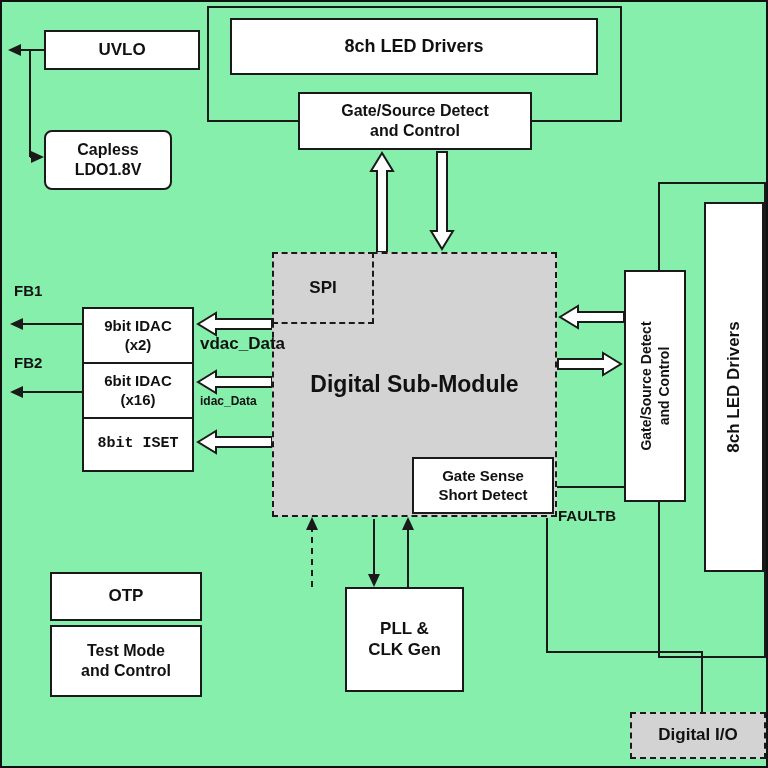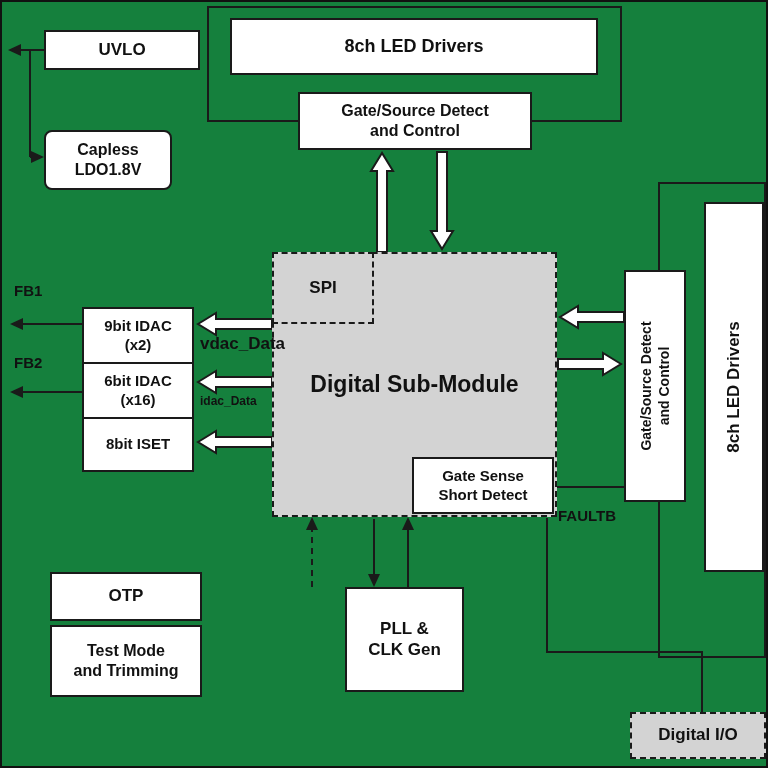--- a/index.html
+++ b/index.html
@@ -1,20 +1,20 @@
 <!DOCTYPE html>
 <html><head>
 <meta charset="utf-8">
 <style>
   * { margin:0; padding:0; box-sizing:border-box; }
   html,body { background:#ffffff; }
   body { font-family:"Liberation Sans", sans-serif; color:#111; }
   .canvas {
     position:relative; width:768px; height:768px;
-    background:#15803d; border:2px solid #111; overflow:hidden;
+    background:#86efac; border:2px solid #111; overflow:hidden;
   }
   .box {
     position:absolute; border:2px solid #1a1a1a; background:#ffffff;
     display:flex; align-items:center; justify-content:center;
     text-align:center; font-weight:700;
   }
   .box .lbl { white-space:pre-line; line-height:1.22; }
   .rect { position:absolute; border:2px solid #1a1a1a; background:transparent; }
   .gray   { background:#d3d3d3; }
   .dashed { border-style:dashed; }
@@ -115,37 +115,37 @@
   </div>
 
   <div class="box" style="left:80px; top:305px; width:112px; height:57px; font-size:15px;">
     <span class="lbl">9bit IDAC
 (x2)</span>
   </div>
   <div class="box" style="left:80px; top:360px; width:112px; height:57px; font-size:15px;">
     <span class="lbl">6bit IDAC
 (x16)</span>
   </div>
-  <div class="box" style="left:80px; top:415px; width:112px; height:55px; font-size:15px;">
+  <div class="box" style="left:80px; top:415px; width:112px; height:55px; font-size:15px;font-family:Liberation Mono, monospace;">
     <span class="lbl">8bit ISET</span>
   </div>
 
   <div class="freelabel" style="left:198px; top:332px; font-size:17px;">vdac_Data</div>
   <div class="freelabel" style="left:198px; top:392px; font-size:12px;">idac_Data</div>
 
   <div class="freelabel" style="left:12px; top:280px; font-size:15px;">FB1</div>
   <div class="freelabel" style="left:12px; top:352px; font-size:15px;">FB2</div>
   <div class="freelabel" style="left:556px; top:505px; font-size:15px;">FAULTB</div>
 
   <div class="box" style="left:48px; top:570px; width:152px; height:49px; font-size:17px;">
     <span class="lbl">OTP</span>
   </div>
   <div class="box" style="left:48px; top:623px; width:152px; height:72px; font-size:16px;">
     <span class="lbl">Test Mode
-and Trimming</span>
+and Control</span>
   </div>
 
   <div class="box" style="left:343px; top:585px; width:119px; height:105px; font-size:17px;">
     <span class="lbl">PLL &amp;
 CLK Gen</span>
   </div>
 
   <div class="rect" style="left:656px; top:180px; width:108px; height:476px;"></div>
   <div class="vbox" style="left:702px; top:200px; width:60px; height:370px; font-size:17px;">
     <span class="lbl">8ch LED Drivers</span>

